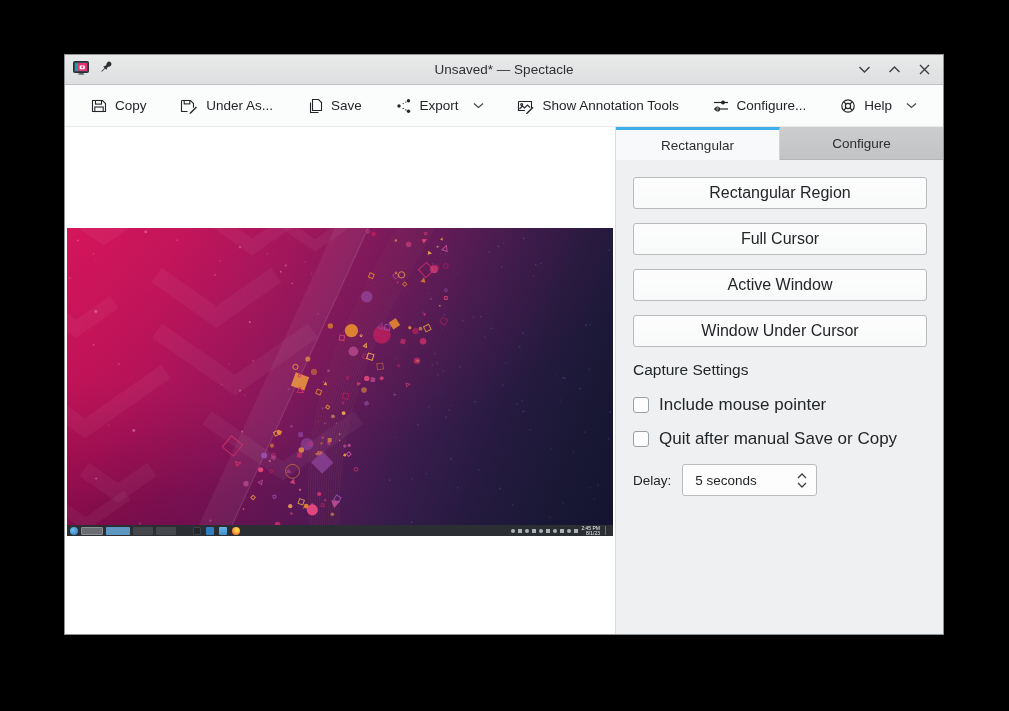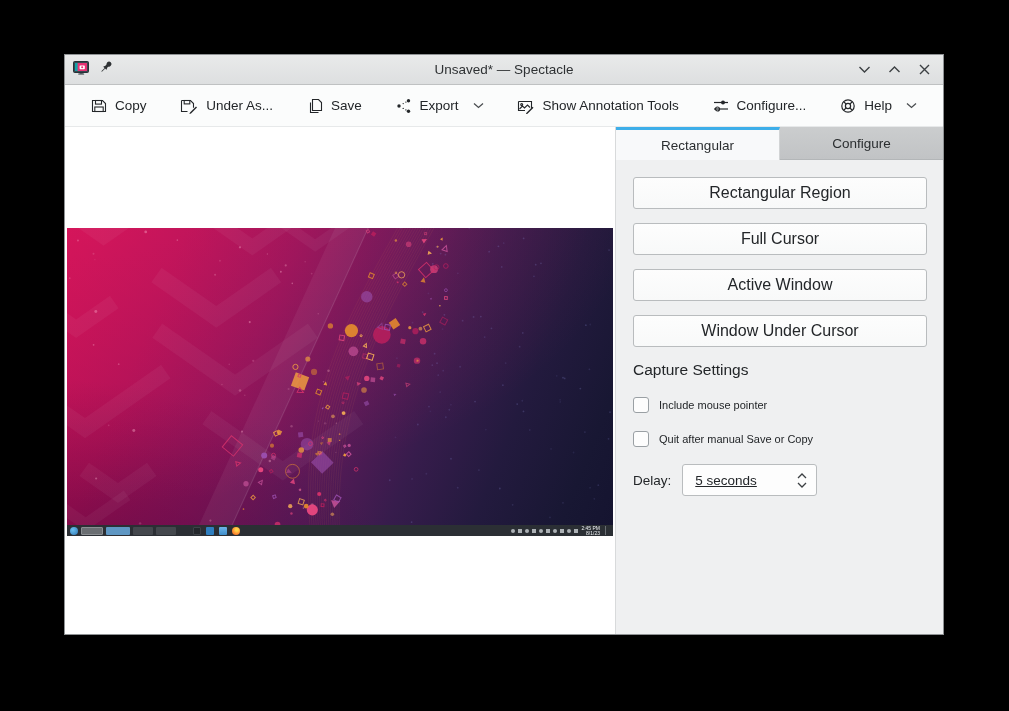--- a/index.html
+++ b/index.html
@@ -79,32 +79,32 @@
     background:#f8f9fa; border-bottom:none; border-top:3px solid #3daee9;
     border-right:1px solid #d2d4d5;
   }
   .panel-body { padding:17px 16px 0 17px; }
   .cap-btn {
     display:block; width:100%; height:32px; margin-bottom:14px;
     background:linear-gradient(#fdfdfd,#f8f9f9); border:1px solid #b9bcbe; border-radius:3px;
     font-family:inherit; font-size:16px; color:#232629; text-align:center; cursor:default;
   }
   .settings-heading { font-size:15.5px; font-weight:500; color:#232629; margin:4px 0 17px 0; }
-  .cb-row { display:flex; align-items:center; gap:10px; height:18px; margin-bottom:16px; font-size:11px; color:#232629; cursor:default; }
+  .cb-row { display:flex; align-items:center; gap:10px; height:18px; margin-bottom:16px; font-size:17px; color:#232629; cursor:default; }
   .cb {
     width:16px; height:16px; border:1px solid #9aa0a4; border-radius:3px; background:#fdfdfd;
     display:flex; align-items:center; justify-content:center; flex:0 0 auto;
   }
   .cb-row.checked .cb { background:#eaf4fb; border-color:#8fa9bb; }
   .cb svg { display:none; }
   .cb-row.checked .cb svg { display:block; }
   .delay-row { display:flex; align-items:center; gap:11px; margin-top:13px; font-size:13.5px; color:#232629; }
   .spin {
     width:135px; height:32px; background:#fdfdfd; border:1px solid #b9bcbe; border-radius:3px;
-    display:flex; align-items:center; padding:0 9px 0 12px; cursor:default;text-decoration:underline;
+    display:flex; align-items:center; padding:0 9px 0 12px; cursor:default;
   }
   .spin-value { flex:1; font-size:13.5px; color:#232629; }
   .spin-arrows { display:flex; flex-direction:column; gap:3px; align-items:center; }
   .spin-arrows span { display:flex; }
 </style>
 </head>
 <body>
 
 <div class="stage">
   <div class="window">

